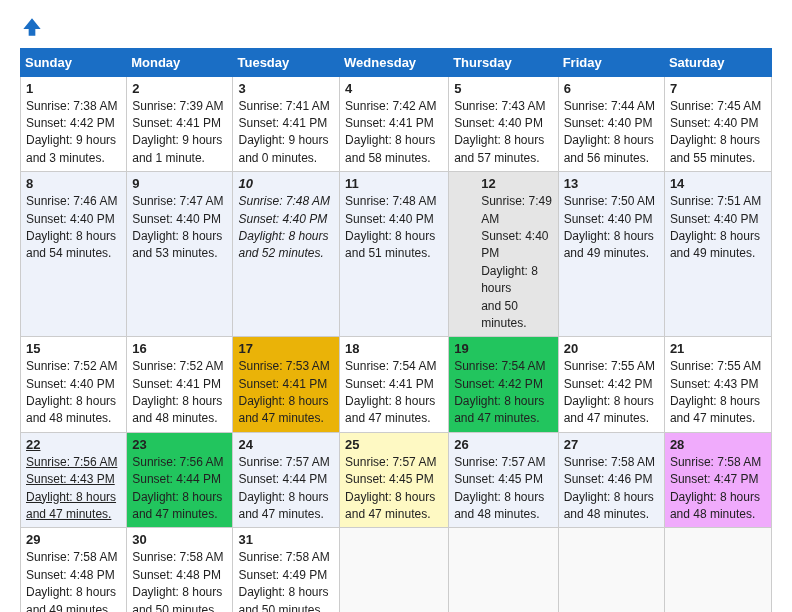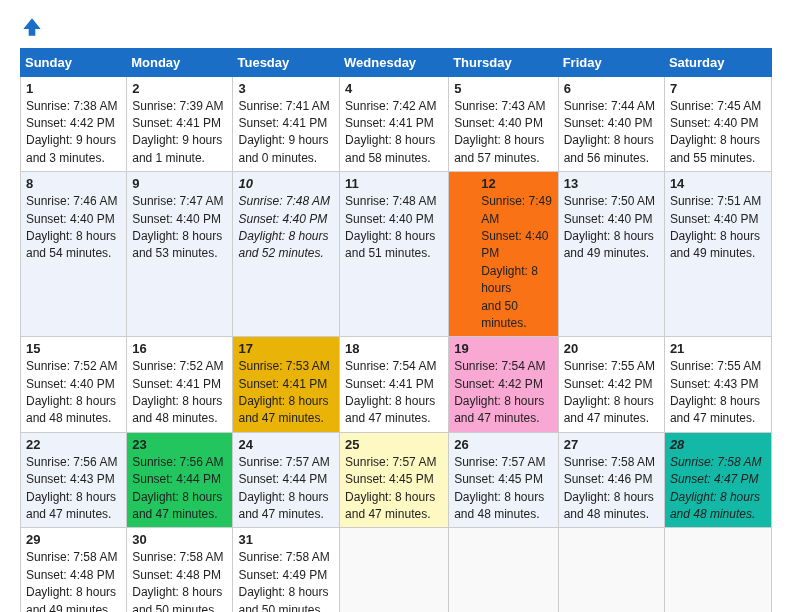--- a/index.html
+++ b/index.html
@@ -160,21 +160,21 @@
             <div class="day-info">Sunrise: 7:47 AM<br>Sunset: 4:40 PM<br>Daylight: 8 hours<br>and 53 minutes.</div>
           </td>
           <td style="background: rgb(238, 242, 250); font-style: italic;">
             <span class="day-number">10</span>
             <div class="day-info">Sunrise: 7:48 AM<br>Sunset: 4:40 PM<br>Daylight: 8 hours<br>and 52 minutes.</div>
           </td>
           <td style="background: rgb(238, 242, 250);">
             <span class="day-number">11</span>
             <div class="day-info">Sunrise: 7:48 AM<br>Sunset: 4:40 PM<br>Daylight: 8 hours<br>and 51 minutes.</div>
           </td>
-          <td style="background: #f97316; padding-left: 32px;">
+          <td style="background: #e5e5e5; padding-left: 32px;">
             <span class="day-number">12</span>
             <div class="day-info">Sunrise: 7:49 AM<br>Sunset: 4:40 PM<br>Daylight: 8 hours<br>and 50 minutes.</div>
           </td>
           <td style="background: rgb(238, 242, 250);">
             <span class="day-number">13</span>
             <div class="day-info">Sunrise: 7:50 AM<br>Sunset: 4:40 PM<br>Daylight: 8 hours<br>and 49 minutes.</div>
           </td>
           <td style="background: rgb(238, 242, 250);">
             <span class="day-number">14</span>
             <div class="day-info">Sunrise: 7:51 AM<br>Sunset: 4:40 PM<br>Daylight: 8 hours<br>and 49 minutes.</div>
@@ -190,35 +190,35 @@
             <div class="day-info">Sunrise: 7:52 AM<br>Sunset: 4:41 PM<br>Daylight: 8 hours<br>and 48 minutes.</div>
           </td>
           <td style="background: #eab308;">
             <span class="day-number">17</span>
             <div class="day-info">Sunrise: 7:53 AM<br>Sunset: 4:41 PM<br>Daylight: 8 hours<br>and 47 minutes.</div>
           </td>
           <td style="background: rgb(255, 255, 255);">
             <span class="day-number">18</span>
             <div class="day-info">Sunrise: 7:54 AM<br>Sunset: 4:41 PM<br>Daylight: 8 hours<br>and 47 minutes.</div>
           </td>
-          <td style="background: #f9a8d4;">
+          <td style="background: #22c55e;">
             <span class="day-number">19</span>
             <div class="day-info">Sunrise: 7:54 AM<br>Sunset: 4:42 PM<br>Daylight: 8 hours<br>and 47 minutes.</div>
           </td>
           <td style="background: rgb(255, 255, 255);">
             <span class="day-number">20</span>
             <div class="day-info">Sunrise: 7:55 AM<br>Sunset: 4:42 PM<br>Daylight: 8 hours<br>and 47 minutes.</div>
           </td>
           <td style="background: rgb(255, 255, 255);">
             <span class="day-number">21</span>
             <div class="day-info">Sunrise: 7:55 AM<br>Sunset: 4:43 PM<br>Daylight: 8 hours<br>and 47 minutes.</div>
           </td>
         </tr>
         <tr>
-          <td style="background: rgb(238, 242, 250);">
+          <td style="background: rgb(238, 242, 250); text-decoration: underline;">
             <span class="day-number">22</span>
             <div class="day-info">Sunrise: 7:56 AM<br>Sunset: 4:43 PM<br>Daylight: 8 hours<br>and 47 minutes.</div>
           </td>
           <td style="background: #22c55e;">
             <span class="day-number">23</span>
             <div class="day-info">Sunrise: 7:56 AM<br>Sunset: 4:44 PM<br>Daylight: 8 hours<br>and 47 minutes.</div>
           </td>
           <td style="background: rgb(238, 242, 250);">
             <span class="day-number">24</span>
             <div class="day-info">Sunrise: 7:57 AM<br>Sunset: 4:44 PM<br>Daylight: 8 hours<br>and 47 minutes.</div>
@@ -228,21 +228,21 @@
             <div class="day-info">Sunrise: 7:57 AM<br>Sunset: 4:45 PM<br>Daylight: 8 hours<br>and 47 minutes.</div>
           </td>
           <td style="background: rgb(238, 242, 250);">
             <span class="day-number">26</span>
             <div class="day-info">Sunrise: 7:57 AM<br>Sunset: 4:45 PM<br>Daylight: 8 hours<br>and 48 minutes.</div>
           </td>
           <td style="background: rgb(238, 242, 250);">
             <span class="day-number">27</span>
             <div class="day-info">Sunrise: 7:58 AM<br>Sunset: 4:46 PM<br>Daylight: 8 hours<br>and 48 minutes.</div>
           </td>
-          <td style="background: #14b8a6; font-style: italic;">
+          <td style="background: #f0abfc;">
             <span class="day-number">28</span>
             <div class="day-info">Sunrise: 7:58 AM<br>Sunset: 4:47 PM<br>Daylight: 8 hours<br>and 48 minutes.</div>
           </td>
         </tr>
         <tr>
           <td style="background: rgb(255, 255, 255);">
             <span class="day-number">29</span>
             <div class="day-info">Sunrise: 7:58 AM<br>Sunset: 4:48 PM<br>Daylight: 8 hours<br>and 49 minutes.</div>
           </td>
           <td style="background: rgb(255, 255, 255); margin-top: 33px;">

